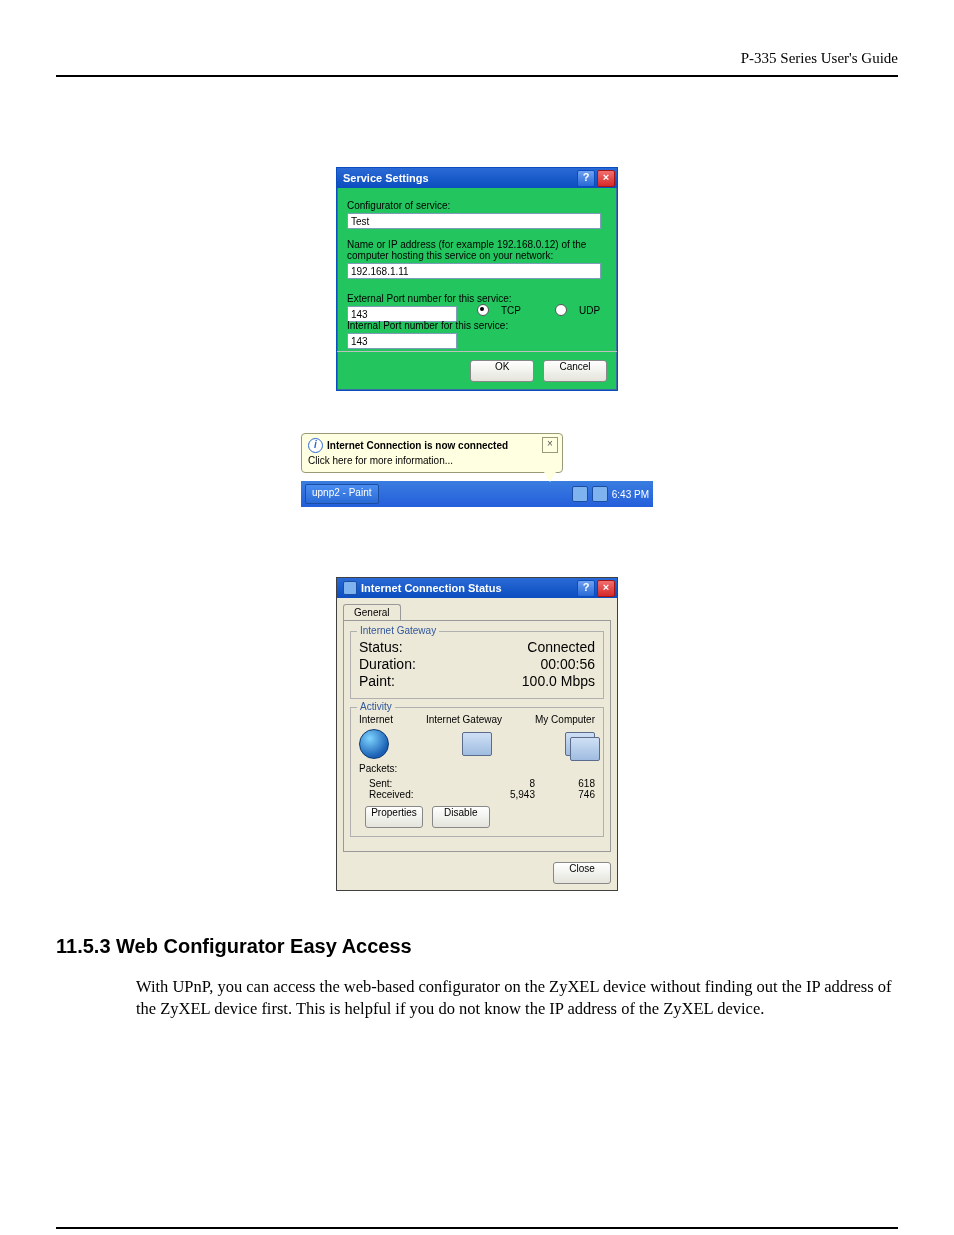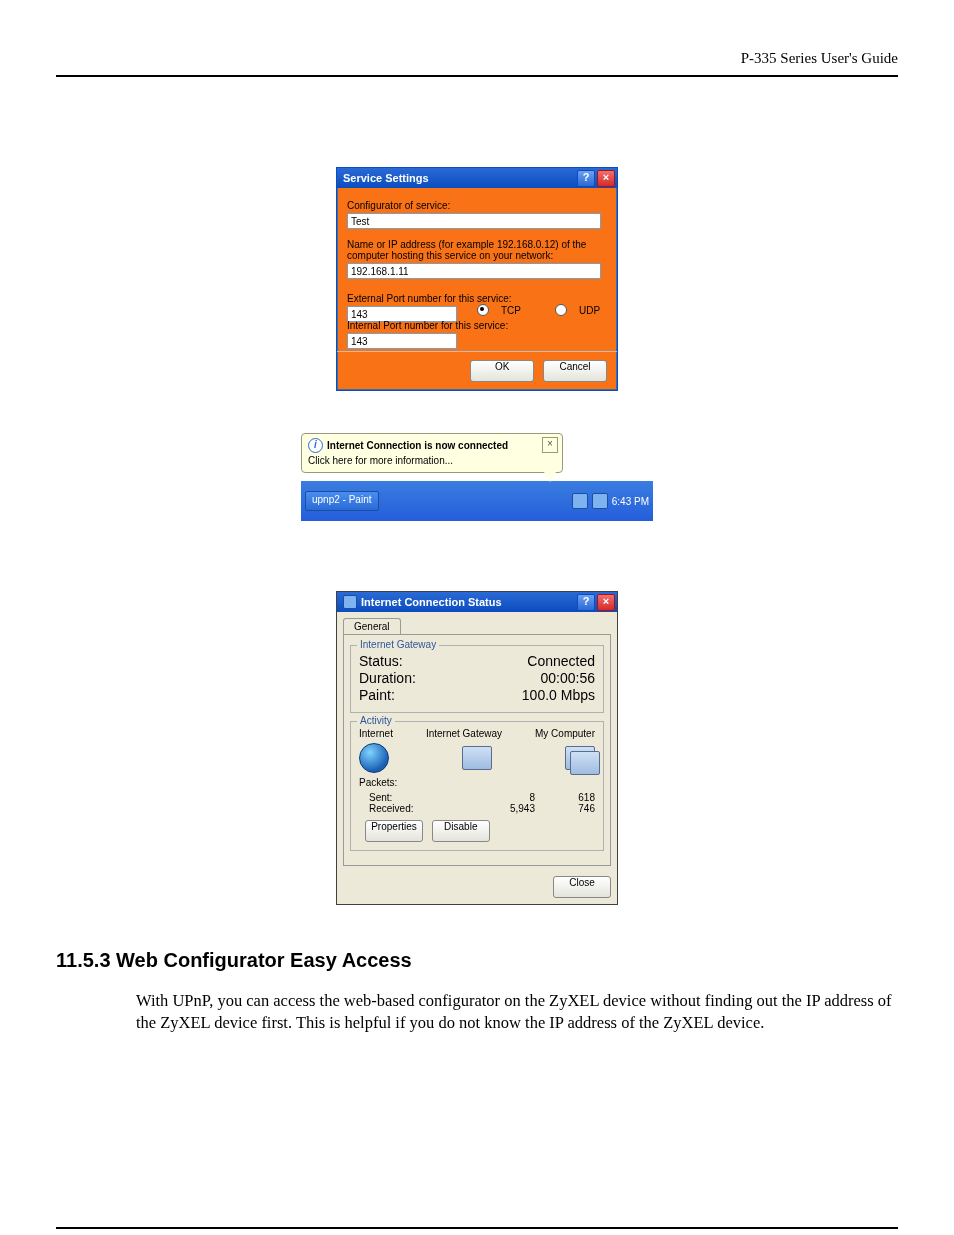--- a/index.html
+++ b/index.html
@@ -34,21 +34,21 @@
   }
   
   .figbox { text-align: center; margin-top: 90px; }
   .dlg1 {
     display: inline-block;
     width: 280px;
     border: 1px solid #0b4dbf;
     text-align: left;
     font-family: Tahoma, Arial, sans-serif;
     font-size: 10px;
-    background: #f97316;
+    background: #22c55e;
     box-shadow: 0 0 0 1px #3a6ea5 inset;
   }
   .titlebar {
     background: linear-gradient(#2a6ad6,#0b4dbf);
     color: #fff;
     height: 20px;
     line-height: 20px;
     padding-left: 6px;
     display: flex;
     align-items: center;
@@ -127,21 +127,21 @@
   .balloon::after{
     content:"";
     position:absolute;
     right:6px; bottom:-10px;
     border-width:10px 6px 0 6px;
     border-style:solid;
     border-color:#ffffe1 transparent transparent transparent;
   }
   .taskbar {
     margin-top: 8px;
-    height: 40px;
+    height: 26px;
     background: linear-gradient(#3a7de0,#245edb);
     display:flex;
     align-items:center;
     justify-content: space-between;
     color:#fff;
     padding: 0 4px;
   }
   .taskbtn {
     background: linear-gradient(#4a8df0,#2a6ad6);
     border: 1px solid #1b4ea0;

